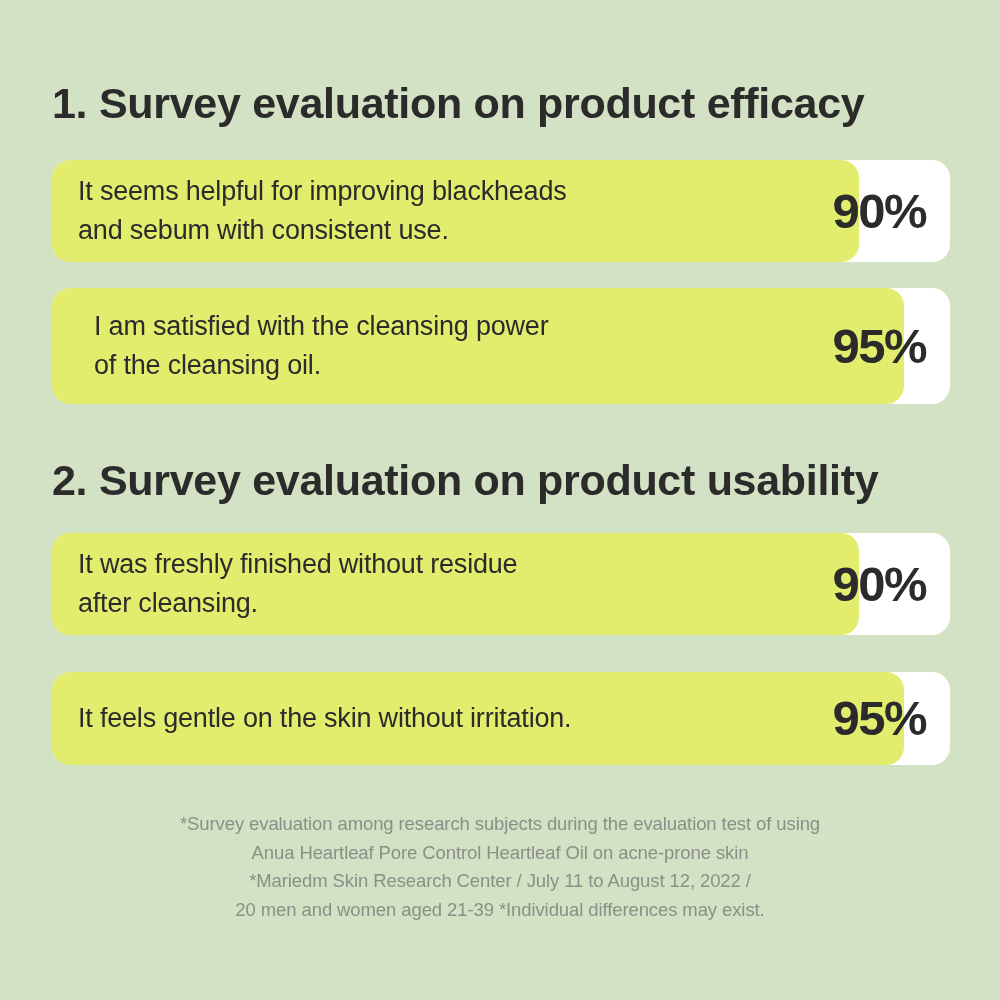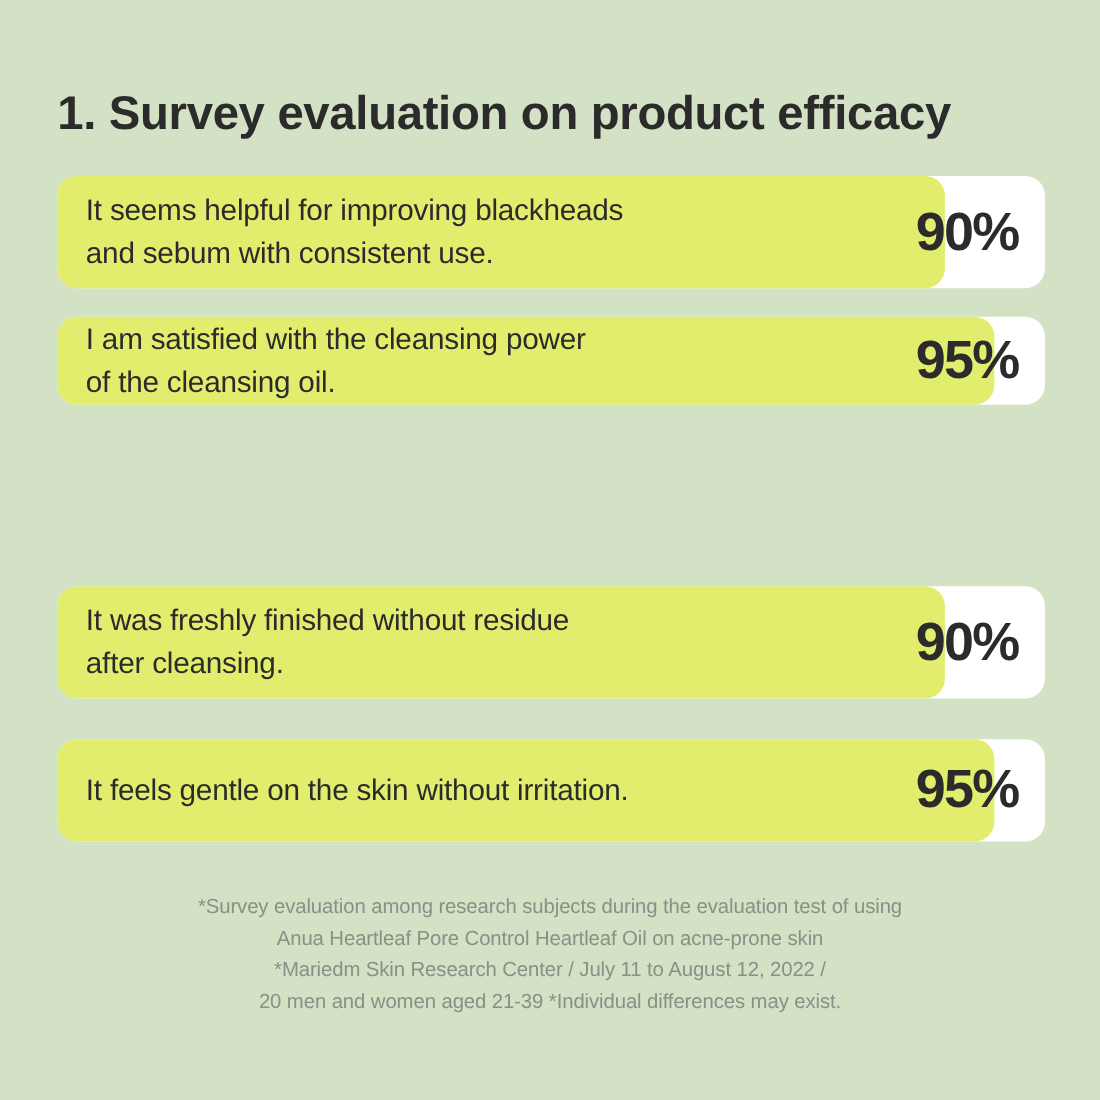--- a/index.html
+++ b/index.html
@@ -84,21 +84,21 @@
     color: #2b2b2b;
     letter-spacing: -1.5px;
     line-height: 1;
     flex: 0 0 auto;
     margin-left: 10px;
     padding-right: 4px;
   }
 
   
   #row-1 { top: 160px; height: 102px; }
-  #row-2 { top: 288px; height: 80px; }
+  #row-2 { top: 288px; height: 116px; padding-left: 16px; }
   #row-3 { top: 533px; height: 102px; }
   #row-4 { top: 672px; height: 93px; }
 
   
   .footnote {
     position: absolute;
     left: 0;
     right: 0;
     top: 810px;
     text-align: center;
@@ -127,20 +127,21 @@
 
   <div class="bar-row" id="row-2" style="background: rgb(255, 255, 255);">
     <div class="bar-fill" id="fill-2" style="width: 852.247px; background: rgb(226, 237, 110);"></div>
     <div class="bar-content">
       <div class="bar-statement">I am satisfied with the cleansing power
 of the cleansing oil.</div>
       <div class="bar-percent">95%</div>
     </div>
   </div>
 
+  <div class="section-heading" id="heading-2">2. Survey evaluation on product usability</div>
 
   <div class="bar-row" id="row-3" style="background: rgb(255, 255, 255);">
     <div class="bar-fill" id="fill-3" style="width: 807.392px; background: rgb(226, 237, 110);"></div>
     <div class="bar-content">
       <div class="bar-statement">It was freshly finished without residue
 after cleansing.</div>
       <div class="bar-percent">90%</div>
     </div>
   </div>
 

